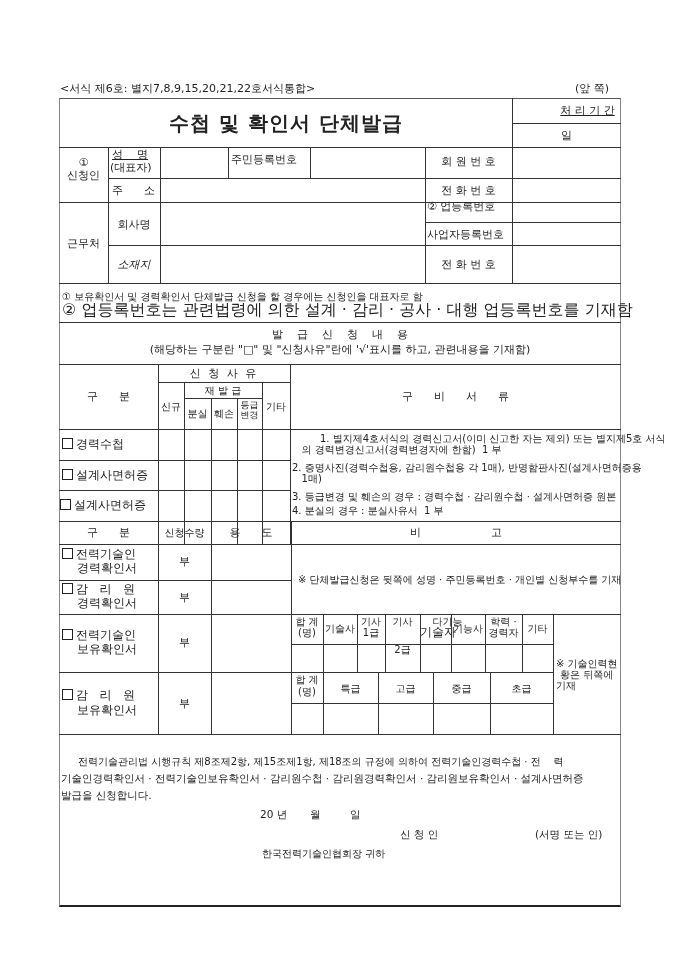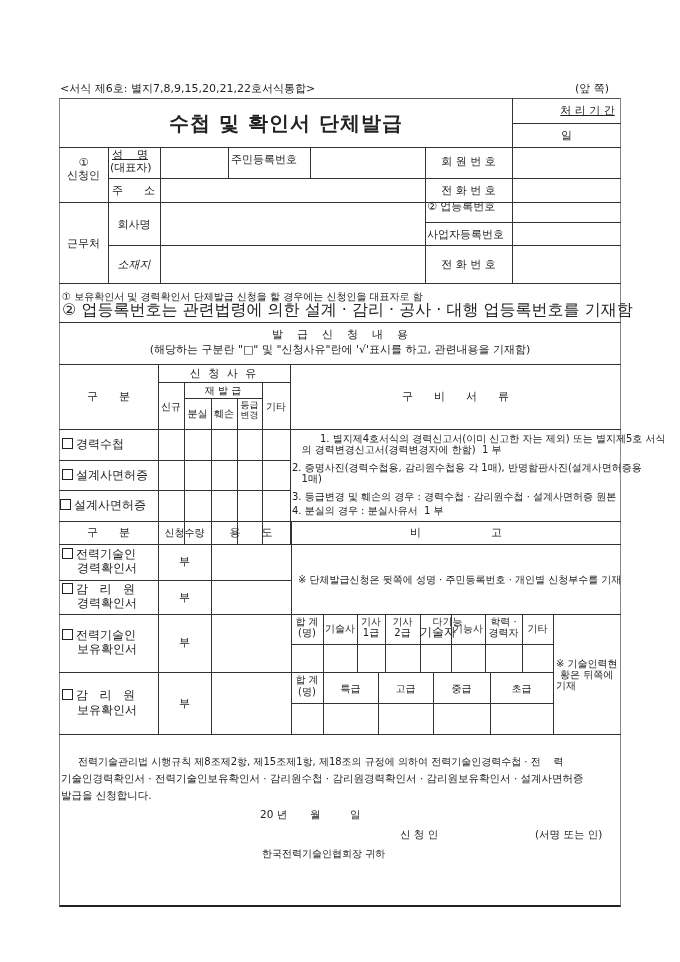--- a/index.html
+++ b/index.html
@@ -164,21 +164,21 @@
 <div class="vl" style="left:485px;top:614px;height:58px;"></div>
 <div class="vl" style="left:522px;top:614px;height:58px;"></div>
 <div class="hl" style="left:291px;top:644px;width:262px;"></div>
 
 <div class="t c" style="left:291px;top:616px;width:32px;font-size:10px;line-height:11px;">합 계</div>
 <div class="t c" style="left:291px;top:627px;width:32px;font-size:10px;line-height:11px;">(명)</div>
 <div class="t c" style="left:323px;top:622px;width:34px;font-size:10px;">기술사</div>
 <div class="t c" style="left:357px;top:616px;width:28px;font-size:10px;line-height:11px;">기사</div>
 <div class="t c" style="left:357px;top:627px;width:28px;font-size:10px;line-height:11px;">1급</div>
 <div class="t c" style="left:385px;top:616px;width:35px;font-size:10px;line-height:11px;">기사</div>
-<div class="t c" style="left:385px;top:627px;width:35px;font-size:10px;line-height:11px;">2급</div>
+<div class="t c" style="left:385px;top:644px;width:35px;font-size:10px;line-height:11px;">2급</div>
 <div class="t c" style="left:420px;top:616px;width:31px;font-size:10px;line-height:11px;margin-left:12px;">다기능</div>
 <div class="t c" style="left:420px;top:627px;width:31px;font-size:12px;line-height:11px;">기술자</div>
 <div class="t c" style="left:451px;top:622px;width:34px;font-size:10px;">기능사</div>
 <div class="t c" style="left:485px;top:616px;width:37px;font-size:10px;line-height:11px;">학력 ·</div>
 <div class="t c" style="left:485px;top:627px;width:37px;font-size:10px;line-height:11px;">경력자</div>
 <div class="t c" style="left:522px;top:622px;width:31px;font-size:10px;">기타</div>
 
 <div class="abs" style="left:292px;top:645px;width:31px;height:26px;"></div>
 <div class="abs" style="left:324px;top:645px;width:33px;height:26px;"></div>
 <div class="abs" style="left:358px;top:645px;width:27px;height:26px;"></div>

